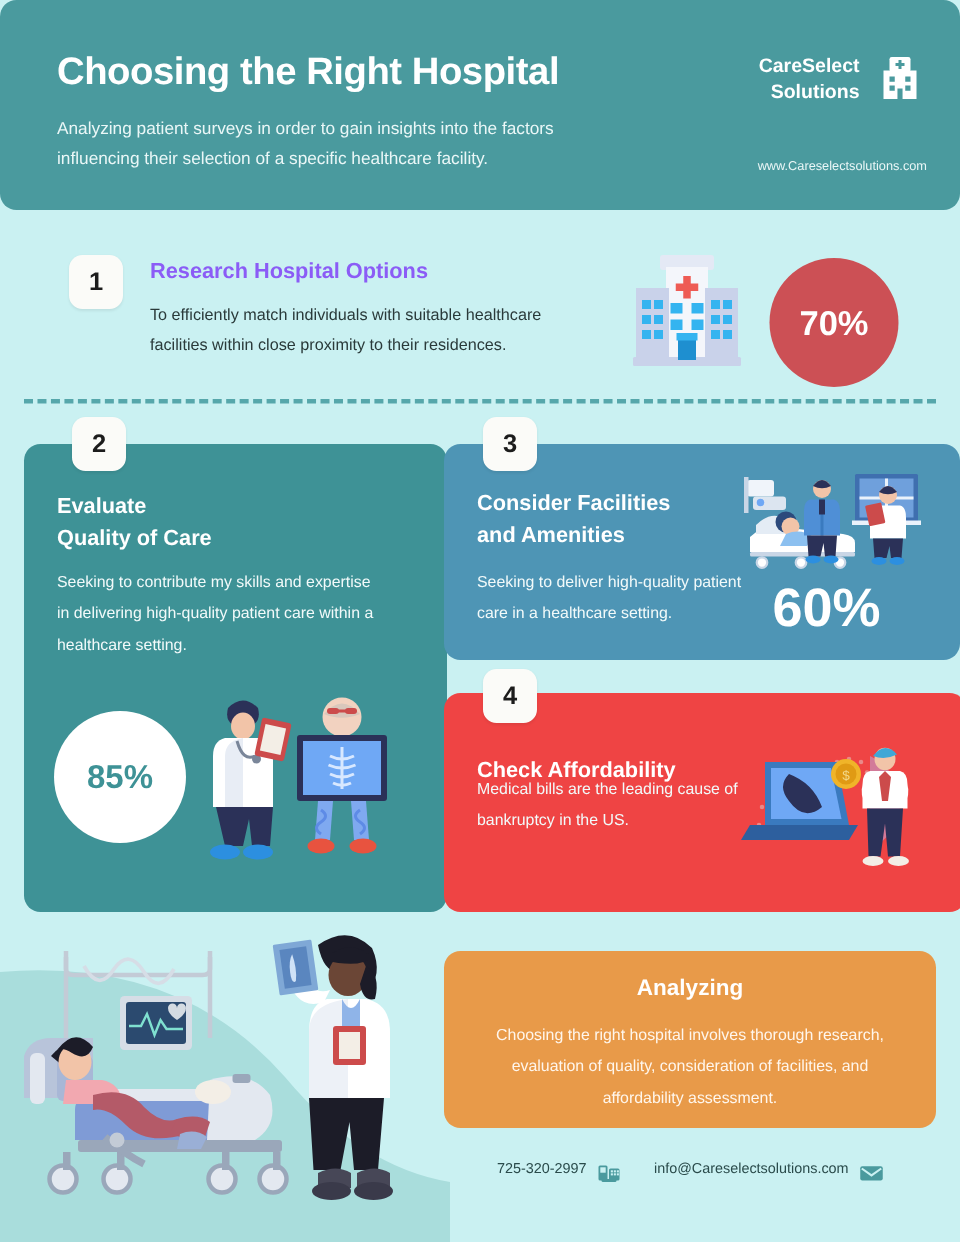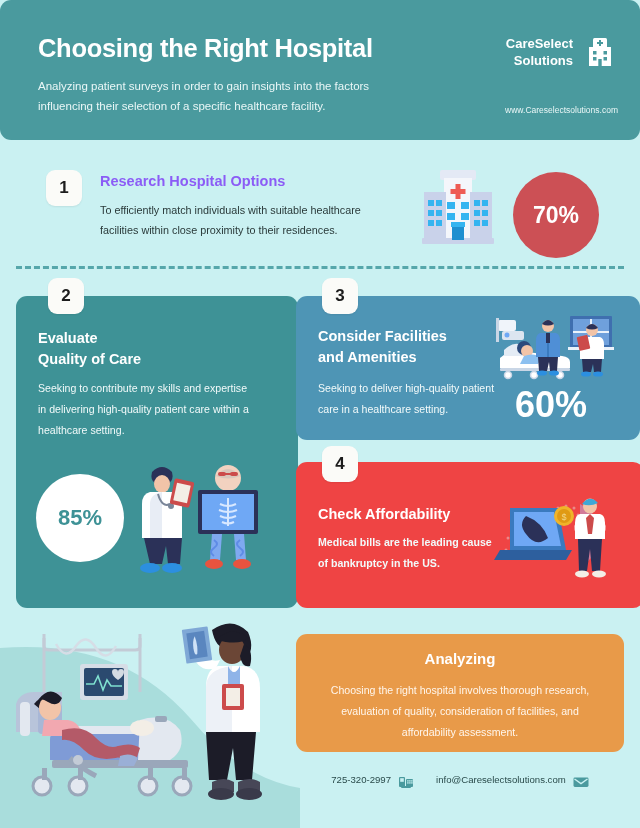--- a/index.html
+++ b/index.html
@@ -207,21 +207,21 @@
   }
 
   
   .card4 {
     left: 296px; top: 462px;
     width: 328px; height: 146px;
     background: #ef4444;
   }
   .card4-badge { left: 322px; top: 446px; }
   .card4 .card-title { position: absolute; left: 22px; top: 42px; }
-  .card4 .card-desc  { position: absolute; left: 22px; top: 70px; width: 180px; font-weight: bold; }
+  .card4 .card-desc  { position: absolute; left: 22px; top: 54px; width: 180px; }
   .money-ill {
     position: absolute;
     left: 196px; top: 24px;
     width: 124px; height: 100px;
   }
 
   
   .conclusion {
     position: absolute;
     left: 296px; top: 634px;

